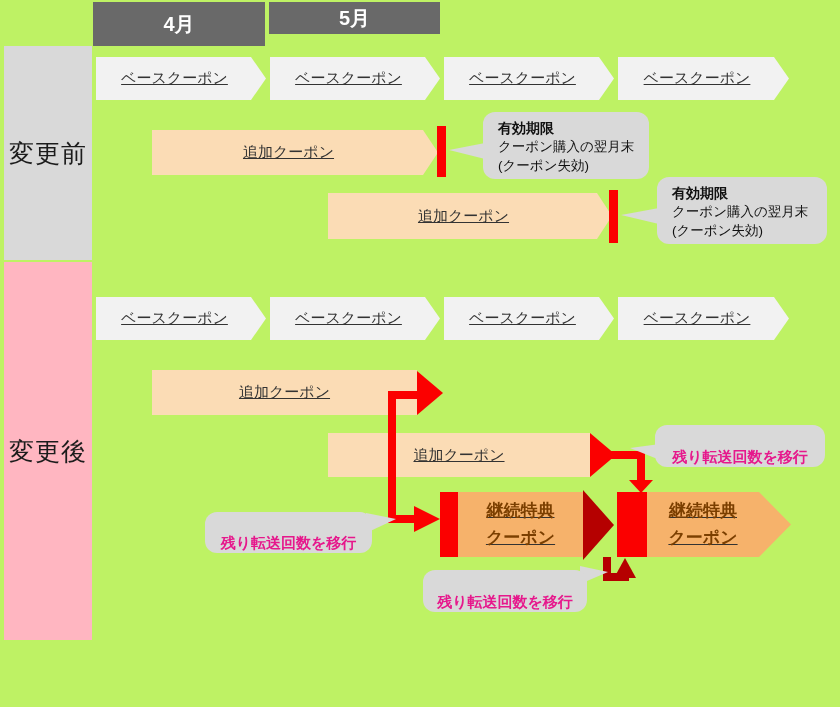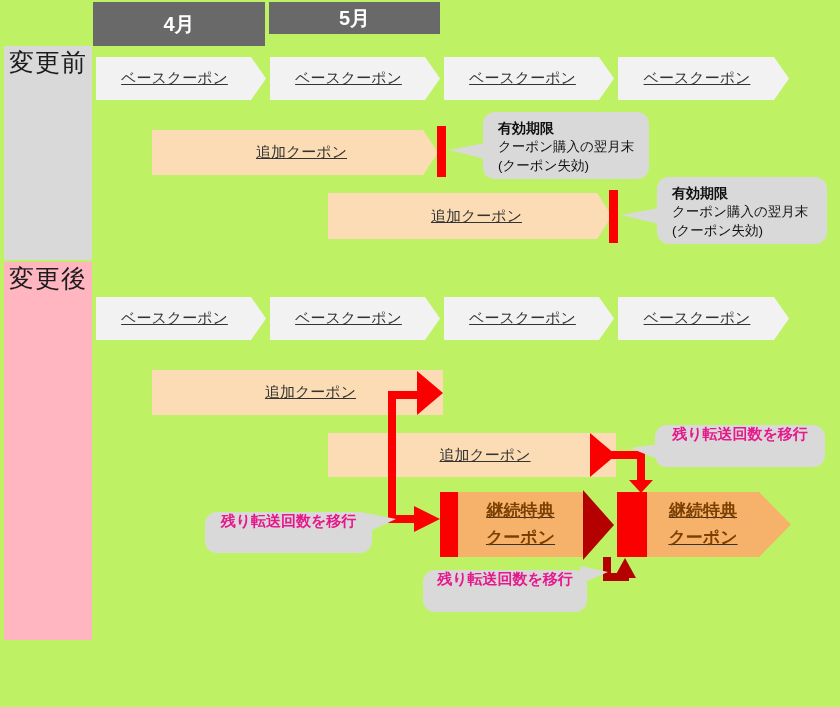--- a/index.html
+++ b/index.html
@@ -8,48 +8,48 @@
     font-family:"Liberation Sans","DejaVu Sans",sans-serif;
   }
   .abs{position:absolute;}
   
   .mcell{
     background:var(--header-gray,#696969);color:#fff;font-weight:bold;font-size:20px;
     display:flex;align-items:center;justify-content:center;z-index:1;
   }
   
   .rowlabel{
-    display:flex;justify-content:center;
+    display:flex;align-items:center;justify-content:center;
     font-size:25px;color:#1c1c1c;letter-spacing:1px;z-index:1;
   }
   
   .bar{display:flex;align-items:center;justify-content:center;font-size:15px;color:#333;z-index:1;text-decoration:underline;}
   .clip15{clip-path:polygon(0 0,calc(100% - 15px) 0,100% 50%,calc(100% - 15px) 100%,0 100%);padding-right:13px;box-sizing:border-box;}
   .clip32{clip-path:polygon(0 0,calc(100% - 32px) 0,100% 50%,calc(100% - 32px) 100%,0 100%);}
   .basebar{background:var(--base-bar,#f2f2f2);}
-  .addbar{background:var(--add-bar,#fbdcb5);padding-left:26px;}
+  .addbar{background:var(--add-bar,#fbdcb5);}
   .benefitbar{background:var(--benefit-bar,#f6b26b);}
   .benefit-text{
     font-weight:bold;font-size:17px;line-height:1.55;color:var(--benefit-text,#7b3f00);
     text-align:center;width:100%;
   }
   .redseg{background:var(--red,#fb0000);z-index:2;}
   
   .seg{background:var(--red,#fb0000);z-index:3;}
   .seg-dark{background:var(--dark-red,#b50000);z-index:3;}
   .tri{width:0;height:0;z-index:3;}
   
   .callout{
     background:var(--callout-bg,#d9d9d9);border-radius:12px;z-index:4;
     box-sizing:border-box;color:#111;
   }
   .callout-expiry{padding:7px 6px 6px 15px;font-size:13.5px;line-height:1.38;text-align:left;}
   .callout-expiry .tt{font-weight:bold;font-size:14px;}
   .callout-transfer{
-    display:flex;align-items:flex-start;justify-content:center;
+    display:flex;align-items:flex-end;justify-content:center;
     font-weight:bold;font-size:15px;color:var(--magenta,#e6188c);
   }
   .ptr{z-index:4;}
 </style>
 </head>
 <body>
 
 <div class="canvas">
 
   <div class="abs mcell" style="left:93px;top:2px;width:172px;height:44px;">

